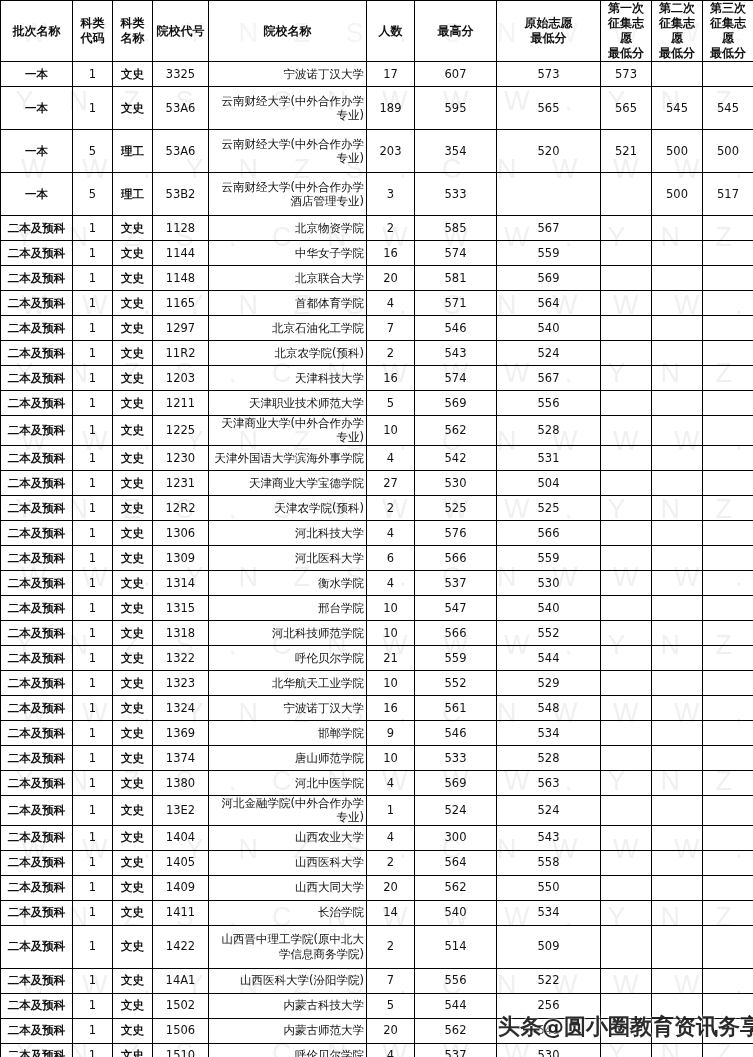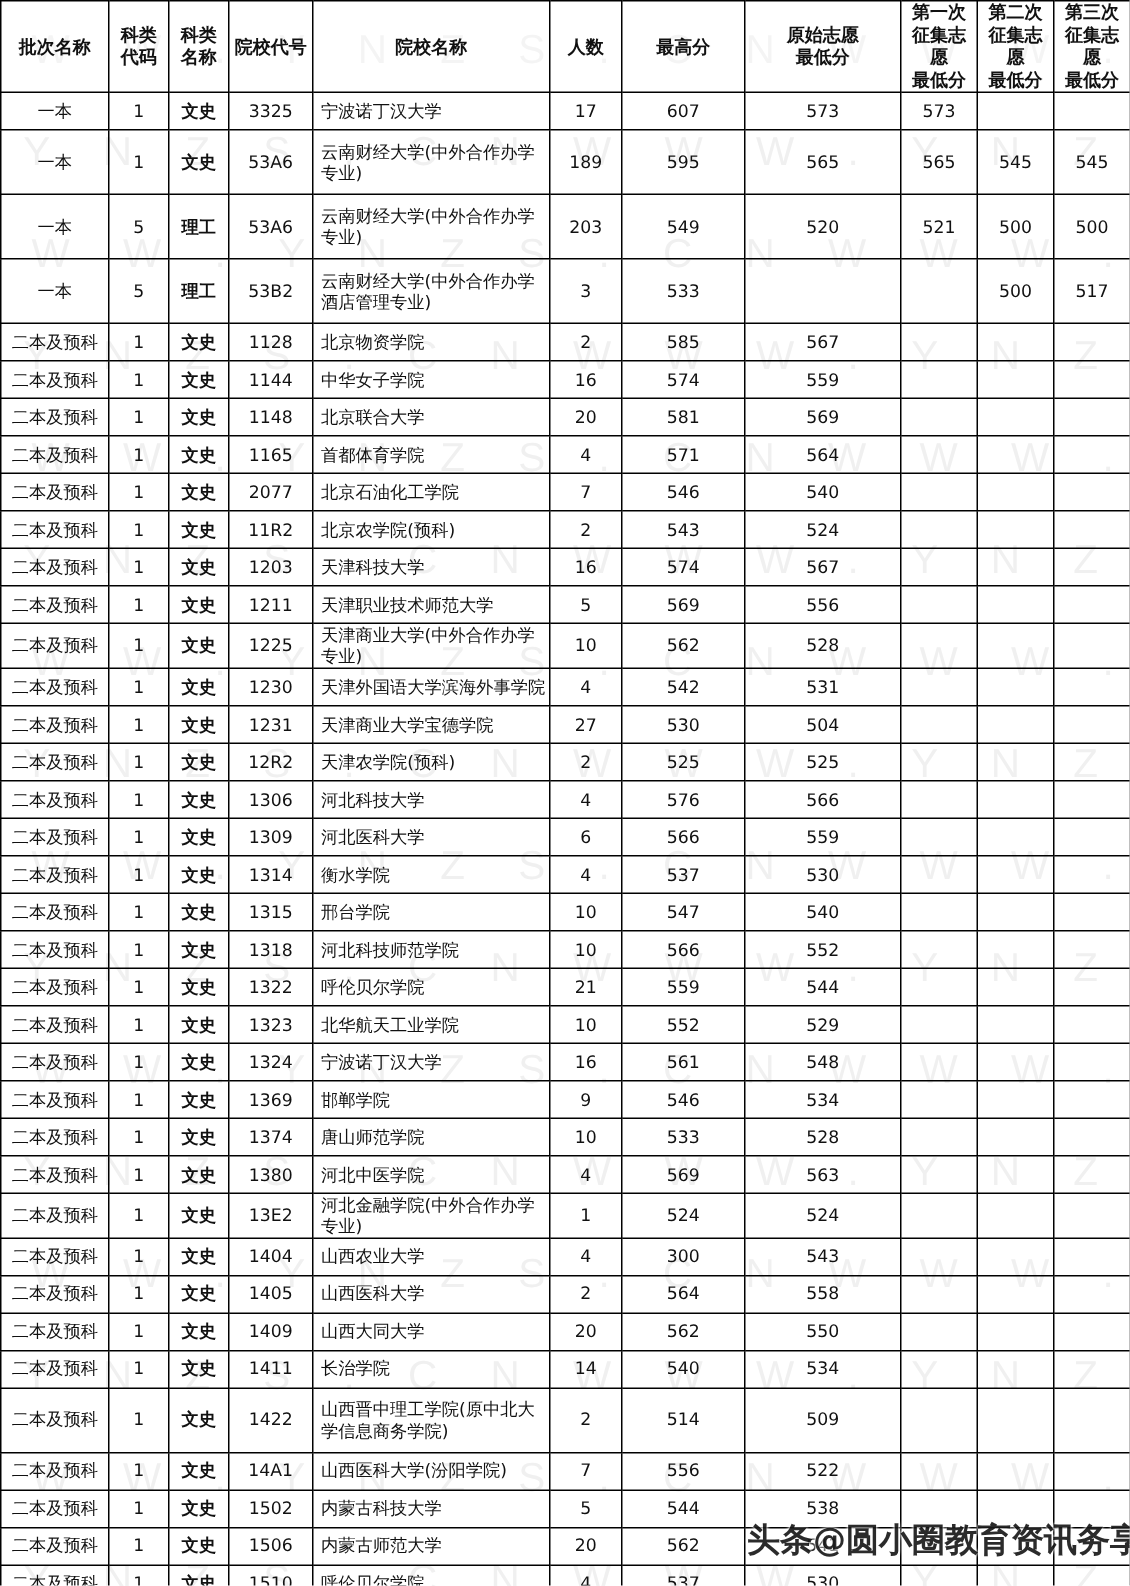--- a/index.html
+++ b/index.html
@@ -59,25 +59,25 @@
     font-size:12px;
     background:rgba(255,255,255,0.72);
     border-radius:17px;
   }
   tbody td{
     text-align:center;
     vertical-align:middle;
     height:24px;
   }
   td.name{
-    text-align:left;
+    text-align:right;
     padding-left:5px;
   }
   td.batch{
-    font-weight:normal;
+    font-weight:bold;
     font-size:11.5px;
     margin-top:24px;
   }
   td.cat-name{font-weight:bold;text-align:center;}
   tr.tall td{height:42px;}
   
   col.c-batch{width:72px;}
   col.c-catcode{width:40px;}
   col.c-catname{width:40px;}
   col.c-code{width:56px;}
@@ -184,21 +184,21 @@
           <td>545</td>
           <td>545</td>
         </tr>
         <tr class="tall">
           <td class="batch">一本</td>
           <td>5</td>
           <td class="cat-name">理工</td>
           <td>53A6</td>
           <td class="name">云南财经大学(中外合作办学专业)</td>
           <td>203</td>
-          <td>549</td>
+          <td>354</td>
           <td>520</td>
           <td>521</td>
           <td>500</td>
           <td>500</td>
         </tr>
         <tr class="tall">
           <td class="batch">一本</td>
           <td>5</td>
           <td class="cat-name">理工</td>
           <td>53B2</td>
@@ -259,21 +259,21 @@
           <td>571</td>
           <td>564</td>
           <td></td>
           <td></td>
           <td></td>
         </tr>
         <tr>
           <td class="batch">二本及预科</td>
           <td>1</td>
           <td class="cat-name">文史</td>
-          <td>2077</td>
+          <td>1297</td>
           <td class="name">北京石油化工学院</td>
           <td>7</td>
           <td>546</td>
           <td>540</td>
           <td></td>
           <td></td>
           <td></td>
         </tr>
         <tr>
           <td class="batch">二本及预科</td>
@@ -601,21 +601,21 @@
           <td></td>
         </tr>
         <tr>
           <td class="batch">二本及预科</td>
           <td>1</td>
           <td class="cat-name">文史</td>
           <td>1502</td>
           <td class="name">内蒙古科技大学</td>
           <td>5</td>
           <td>544</td>
-          <td>538</td>
+          <td>256</td>
           <td></td>
           <td></td>
           <td></td>
         </tr>
         <tr>
           <td class="batch">二本及预科</td>
           <td>1</td>
           <td class="cat-name">文史</td>
           <td>1506</td>
           <td class="name">内蒙古师范大学</td>

